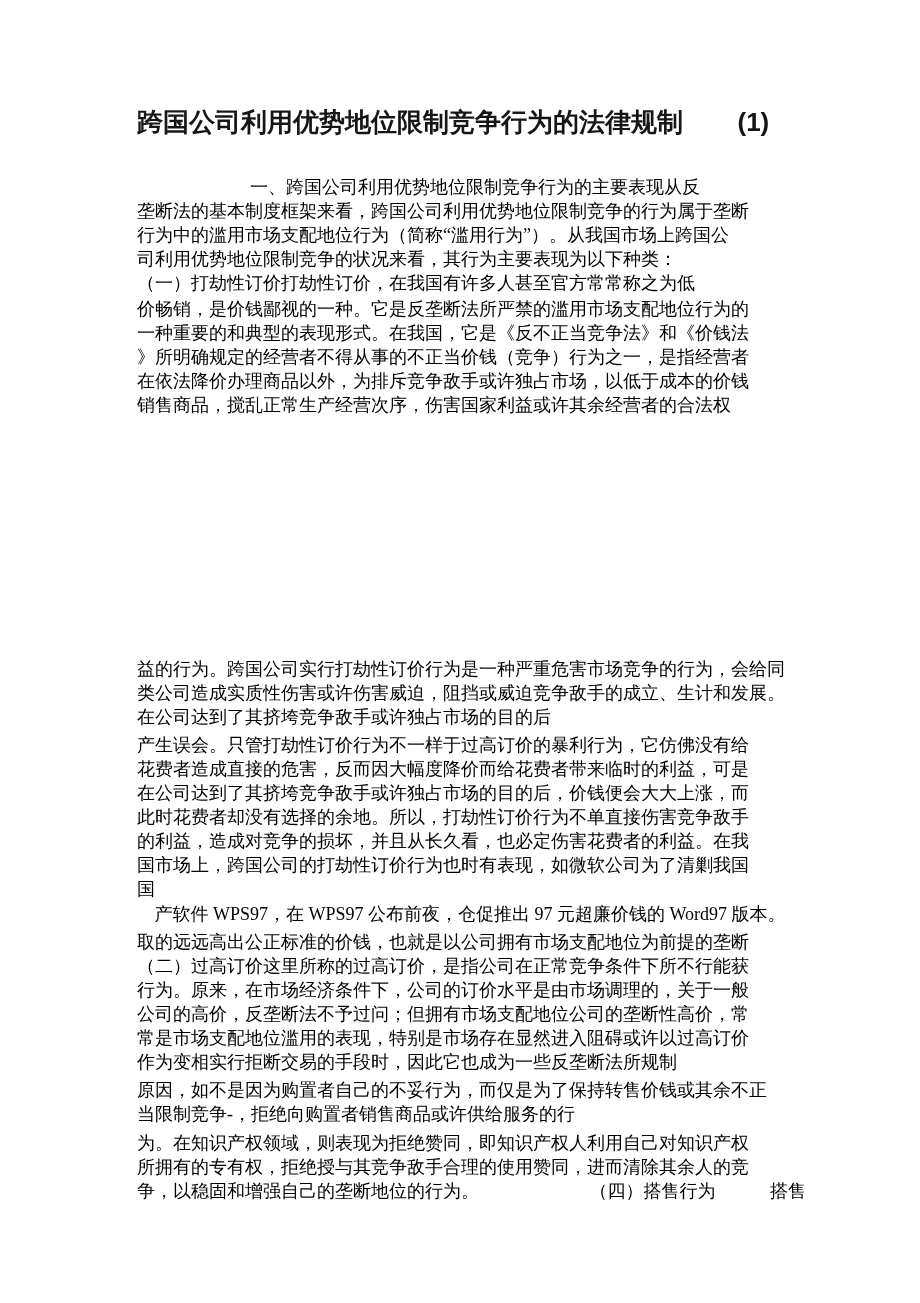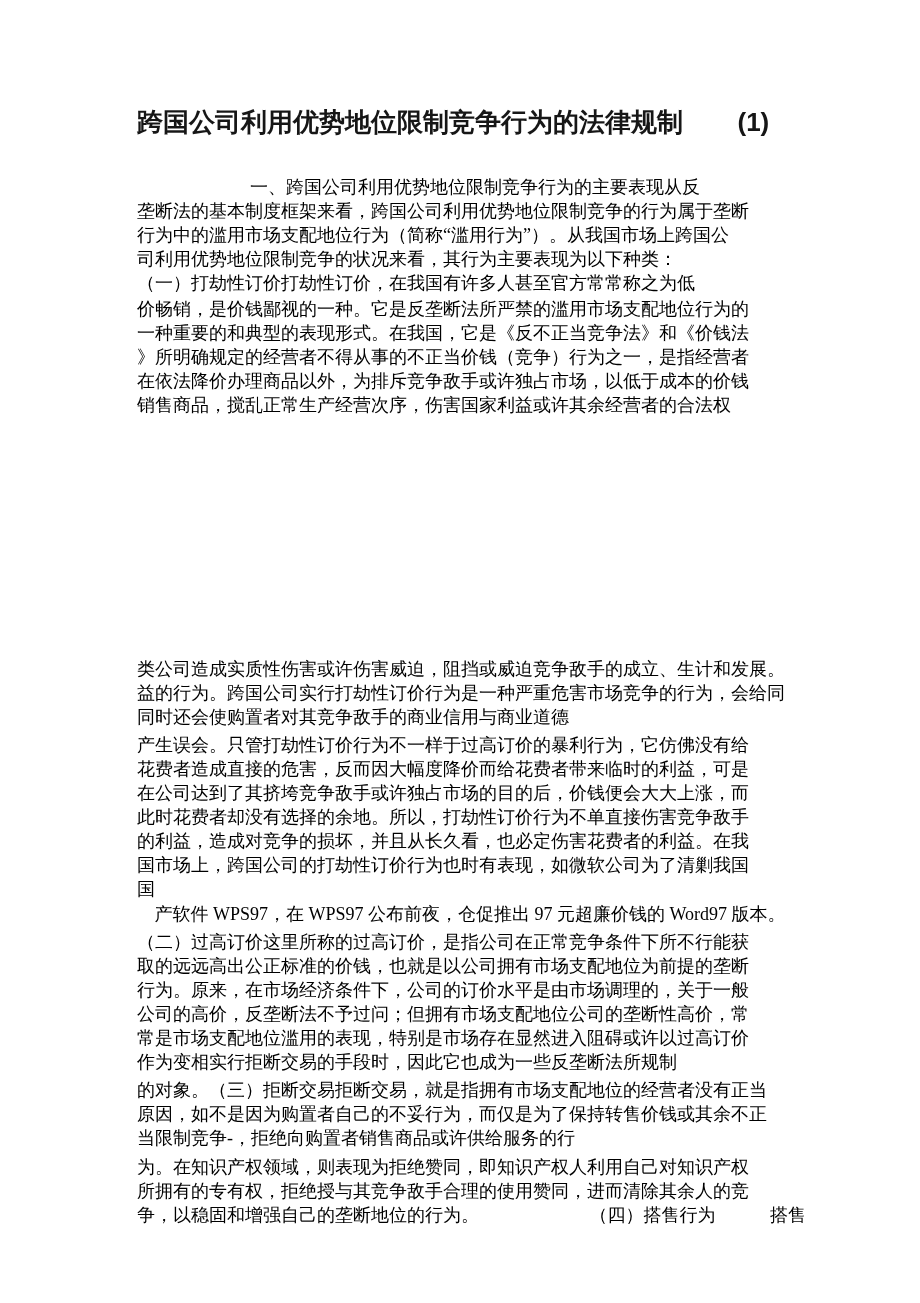--- a/index.html
+++ b/index.html
@@ -85,50 +85,49 @@
 
     <div class="para p2">
       <div class="line">价畅销，是价钱鄙视的一种。它是反垄断法所严禁的滥用市场支配地位行为的</div>
       <div class="line">一种重要的和典型的表现形式。在我国，它是《反不正当竞争法》和《价钱法</div>
       <div class="line">》所明确规定的经营者不得从事的不正当价钱（竞争）行为之一，是指经营者</div>
       <div class="line">在依法降价办理商品以外，为排斥竞争敌手或许独占市场，以低于成本的价钱</div>
       <div class="line">销售商品，搅乱正常生产经营次序，伤害国家利益或许其余经营者的合法权</div>
     </div>
 
     <div class="para p3">
+      <div class="line">益的行为。跨国公司实行打劫性订价行为是一种严重危害市场竞争的行为，会给同</div>
       <div class="line">类公司造成实质性伤害或许伤害威迫，阻挡或威迫竞争敌手的成立、生计和发展。</div>
-      <div class="line">益的行为。跨国公司实行打劫性订价行为是一种严重危害市场竞争的行为，会给同</div>
-      <div class="line">同时还会使购置者对其竞争敌手的商业信用与商业道德</div>
+      <div class="line">在公司达到了其挤垮竞争敌手或许独占市场的目的后</div>
     </div>
 
     <div class="para p4">
       <div class="line">产生误会。只管打劫性订价行为不一样于过高订价的暴利行为，它仿佛没有给</div>
       <div class="line">花费者造成直接的危害，反而因大幅度降价而给花费者带来临时的利益，可是</div>
       <div class="line">在公司达到了其挤垮竞争敌手或许独占市场的目的后，价钱便会大大上涨，而</div>
       <div class="line">此时花费者却没有选择的余地。所以，打劫性订价行为不单直接伤害竞争敌手</div>
       <div class="line">的利益，造成对竞争的损坏，并且从长久看，也必定伤害花费者的利益。在我</div>
       <div class="line">国市场上，跨国公司的打劫性订价行为也时有表现，如微软公司为了清剿我国</div>
       <div class="line">国</div>
     </div>
 
     <div class="para p5">
       <div class="line">产软件 WPS97，在 WPS97 公布前夜，仓促推出 97 元超廉价钱的 Word97 版本。</div>
     </div>
 
     <div class="para p6">
+      <div class="line">取的远远高出公正标准的价钱，也就是以公司拥有市场支配地位为前提的垄断</div>
       <div class="line">（二）过高订价这里所称的过高订价，是指公司在正常竞争条件下所不行能获</div>
-      <div class="line">取的远远高出公正标准的价钱，也就是以公司拥有市场支配地位为前提的垄断</div>
       <div class="line">行为。原来，在市场经济条件下，公司的订价水平是由市场调理的，关于一般</div>
       <div class="line">公司的高价，反垄断法不予过问；但拥有市场支配地位公司的垄断性高价，常</div>
       <div class="line">常是市场支配地位滥用的表现，特别是市场存在显然进入阻碍或许以过高订价</div>
       <div class="line">作为变相实行拒断交易的手段时，因此它也成为一些反垄断法所规制</div>
     </div>
 
     <div class="para p7">
-      <div class="line">的对象。（三）拒断交易拒断交易，就是指拥有市场支配地位的经营者没有正当</div>
       <div class="line">原因，如不是因为购置者自己的不妥行为，而仅是为了保持转售价钱或其余不正</div>
       <div class="line">当限制竞争-，拒绝向购置者销售商品或许供给服务的行</div>
     </div>
 
     <div class="para p8">
       <div class="line">为。在知识产权领域，则表现为拒绝赞同，即知识产权人利用自己对知识产权</div>
       <div class="line">所拥有的专有权，拒绝授与其竞争敌手合理的使用赞同，进而清除其余人的竞</div>
       <div class="line">
         <span>争，以稳固和增强自己的垄断地位的行为。</span>
         <span class="closing-label">（四）搭售行为</span>

